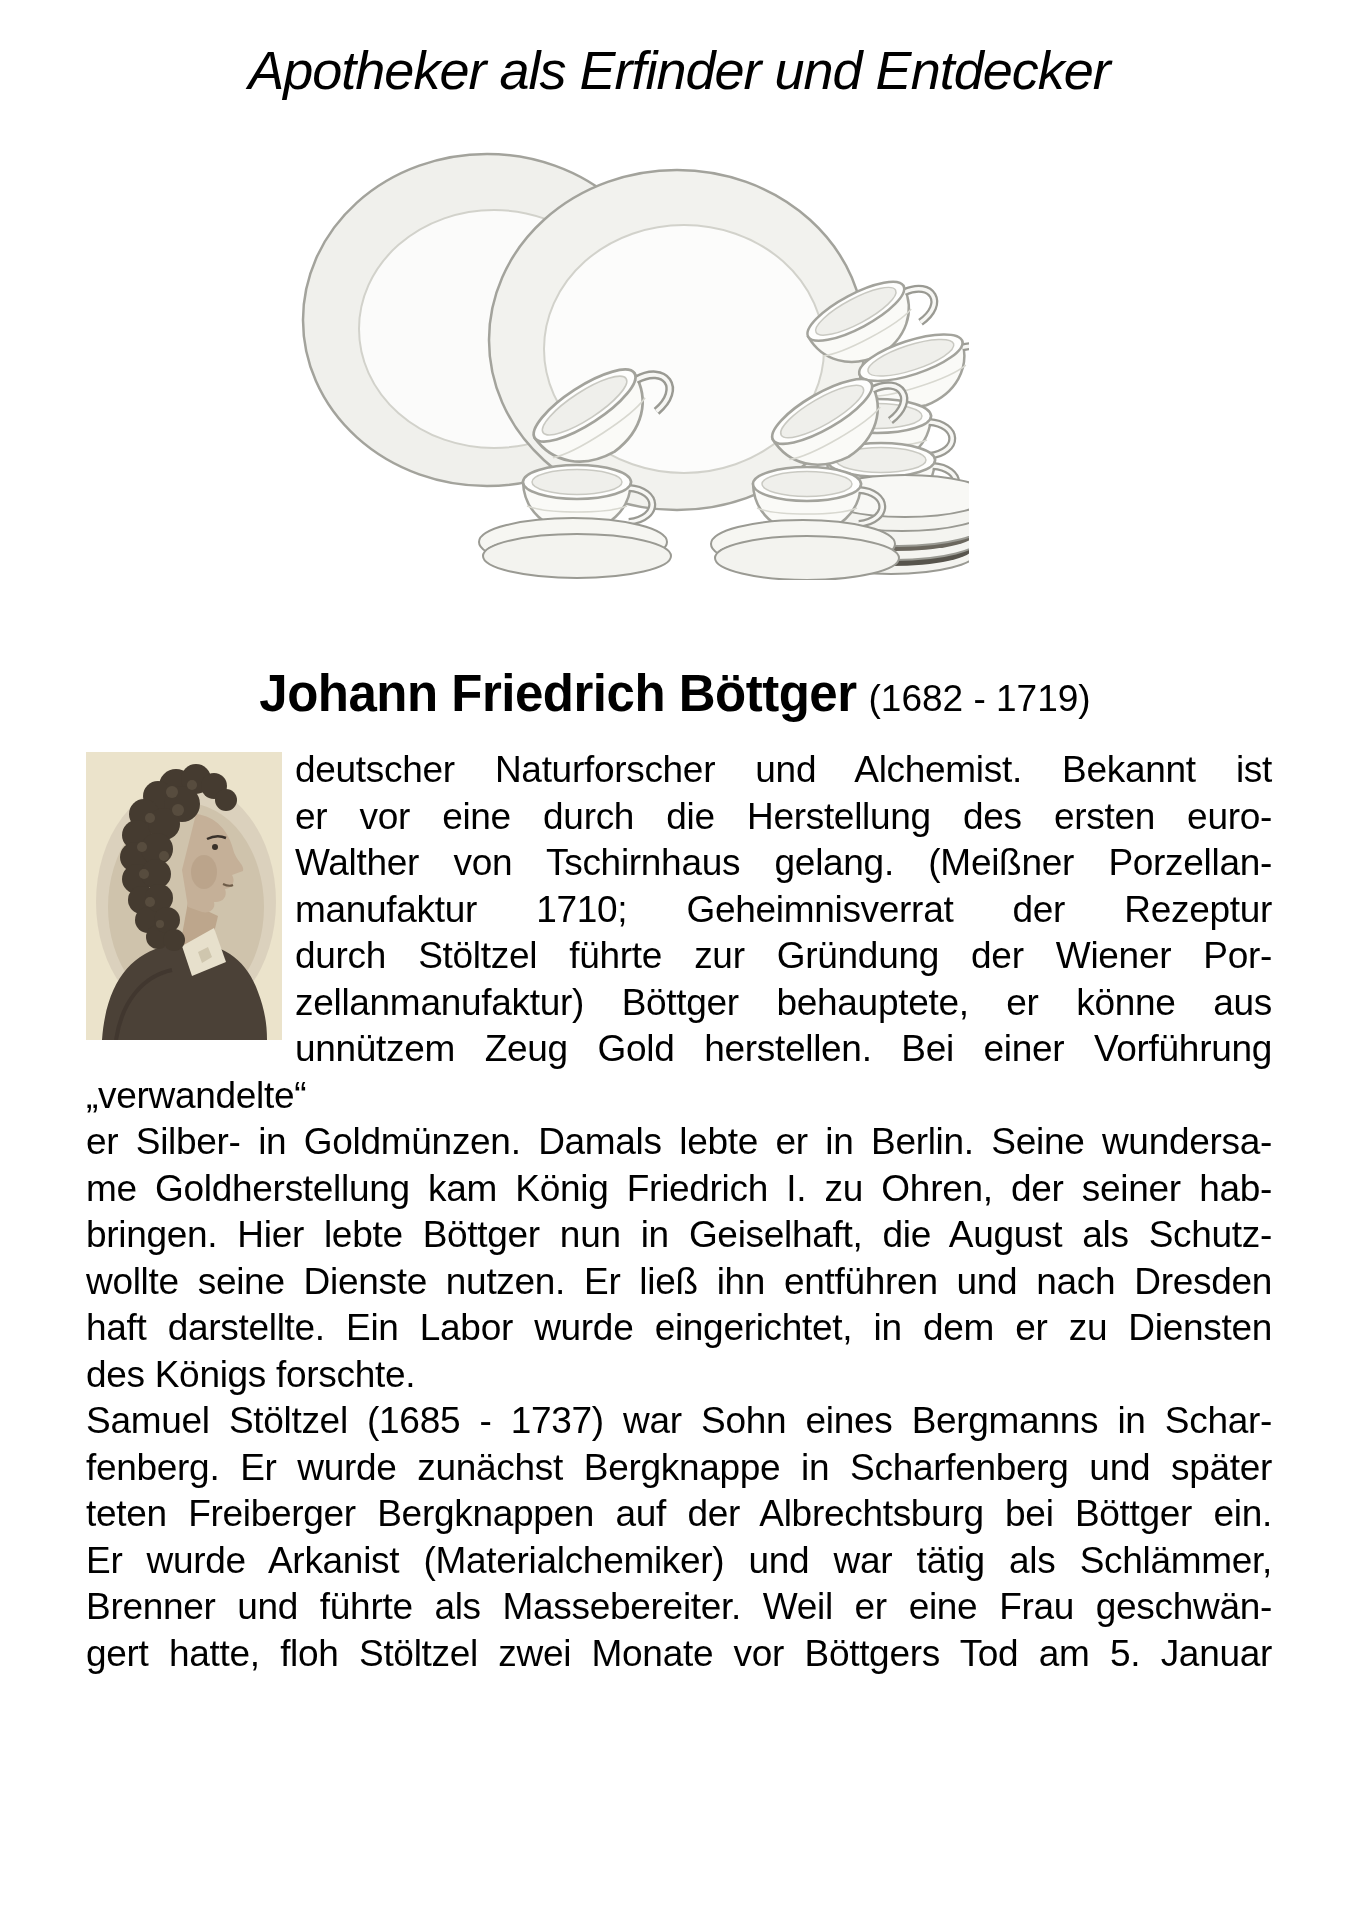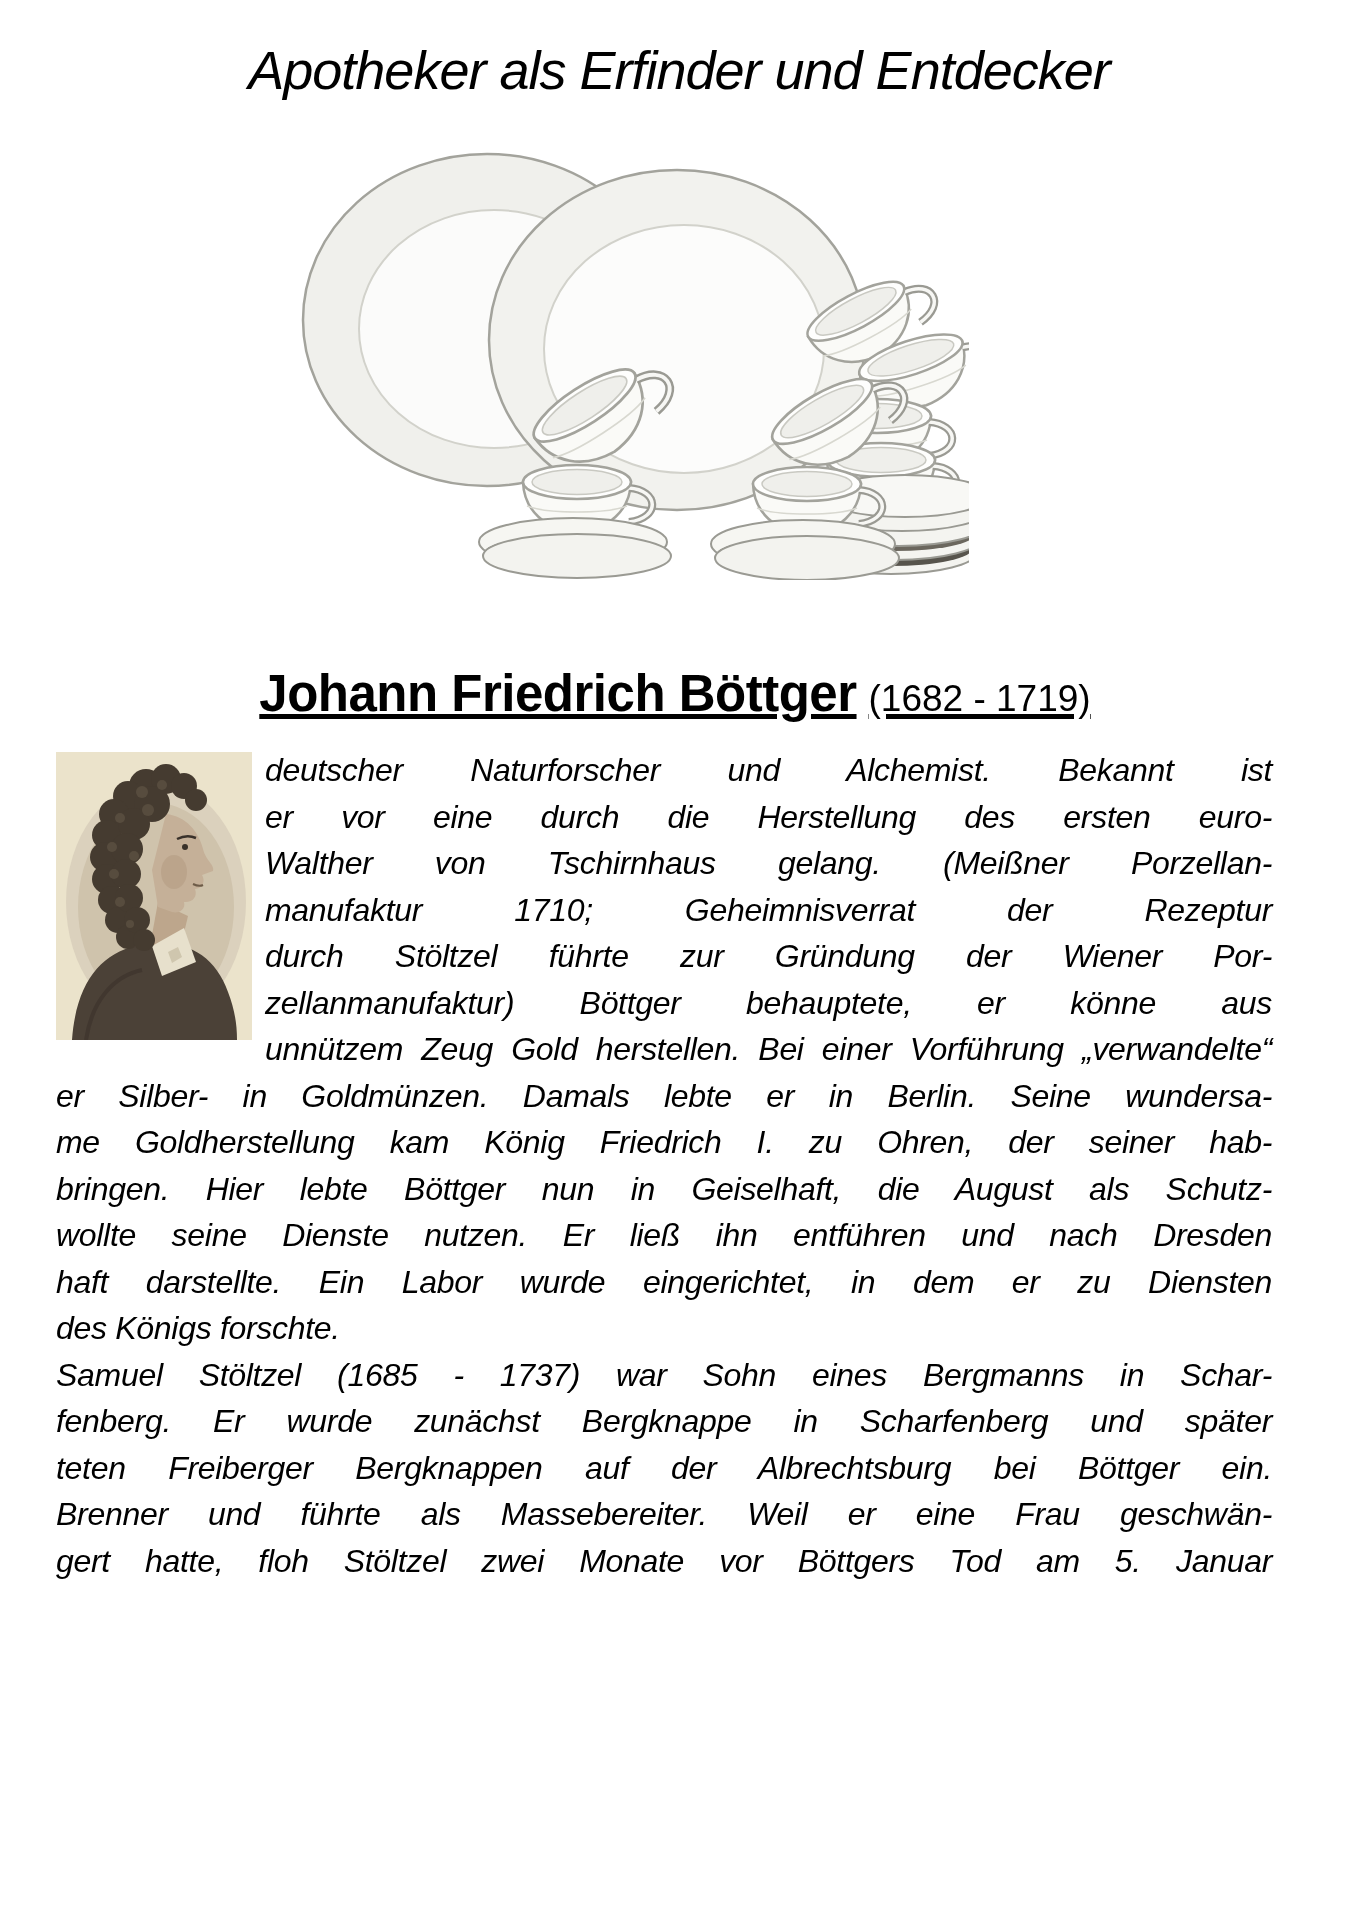--- a/index.html
+++ b/index.html
@@ -14,30 +14,29 @@
     font-style:italic;font-weight:400;font-size:54px;line-height:64px;
     letter-spacing:-1px;
   }
   .porcelain-wrap{
     margin-top:46px;height:432px;
     display:flex;justify-content:center;align-items:flex-start;
   }
   .porcelain-wrap svg{transform:translateX(-55px);}
   .heading{
     margin:84px 8px 0 0;text-align:center;
-    font-size:51px;font-weight:700;line-height:60px;letter-spacing:-0.5px;text-decoration:underline;
+    font-size:51px;font-weight:700;line-height:60px;letter-spacing:-0.5px;
   }
   .heading .dates{
     font-size:37px;font-weight:400;margin-left:12px;letter-spacing:0;
   }
   .bodytext{
-    margin:18px 86px 0 56px;
-    font-size:32px;line-height:46.5px;letter-spacing:-0.3px;
+    margin:18px 86px 0 86px;
+    font-size:37px;line-height:46.5px;letter-spacing:-0.3px;
     text-align:justify;
-    font-style:italic;
   }
   .portrait{
     float:left;width:196px;height:288px;
     margin:5px 13px 32px 0;
   }
   .portrait svg{display:block;}
   .line{text-align:justify;}
   .line.just{text-align-last:justify;}
 </style>
 </head>
@@ -162,17 +161,18 @@
     <div class="line just">er Silber- in Goldmünzen. Damals lebte er in Berlin. Seine wundersa-</div>
     <div class="line just">me Goldherstellung kam König Friedrich I. zu Ohren, der seiner hab-</div>
     <div class="line just">bringen. Hier lebte Böttger nun in Geiselhaft, die August als Schutz-</div>
     <div class="line just">wollte seine Dienste nutzen. Er ließ ihn entführen und nach Dresden</div>
     <div class="line just">haft darstellte. Ein Labor wurde eingerichtet, in dem er zu Diensten</div>
     <div class="line">des Königs forschte.</div>
 
     <div class="line just">Samuel Stöltzel (1685 - 1737) war Sohn eines Bergmanns in Schar-</div>
     <div class="line just">fenberg. Er wurde zunächst Bergknappe in Scharfenberg und später</div>
     <div class="line just">teten Freiberger Bergknappen auf der Albrechtsburg bei Böttger ein.</div>
+    <div class="line just">Er wurde Arkanist (Materialchemiker) und war tätig als Schlämmer,</div>
     <div class="line just">Brenner und führte als Massebereiter. Weil er eine Frau geschwän-</div>
     <div class="line just">gert hatte, floh Stöltzel zwei Monate vor Böttgers Tod am 5. Januar</div>
   </div>
 
 </div>
 
 </body></html>

